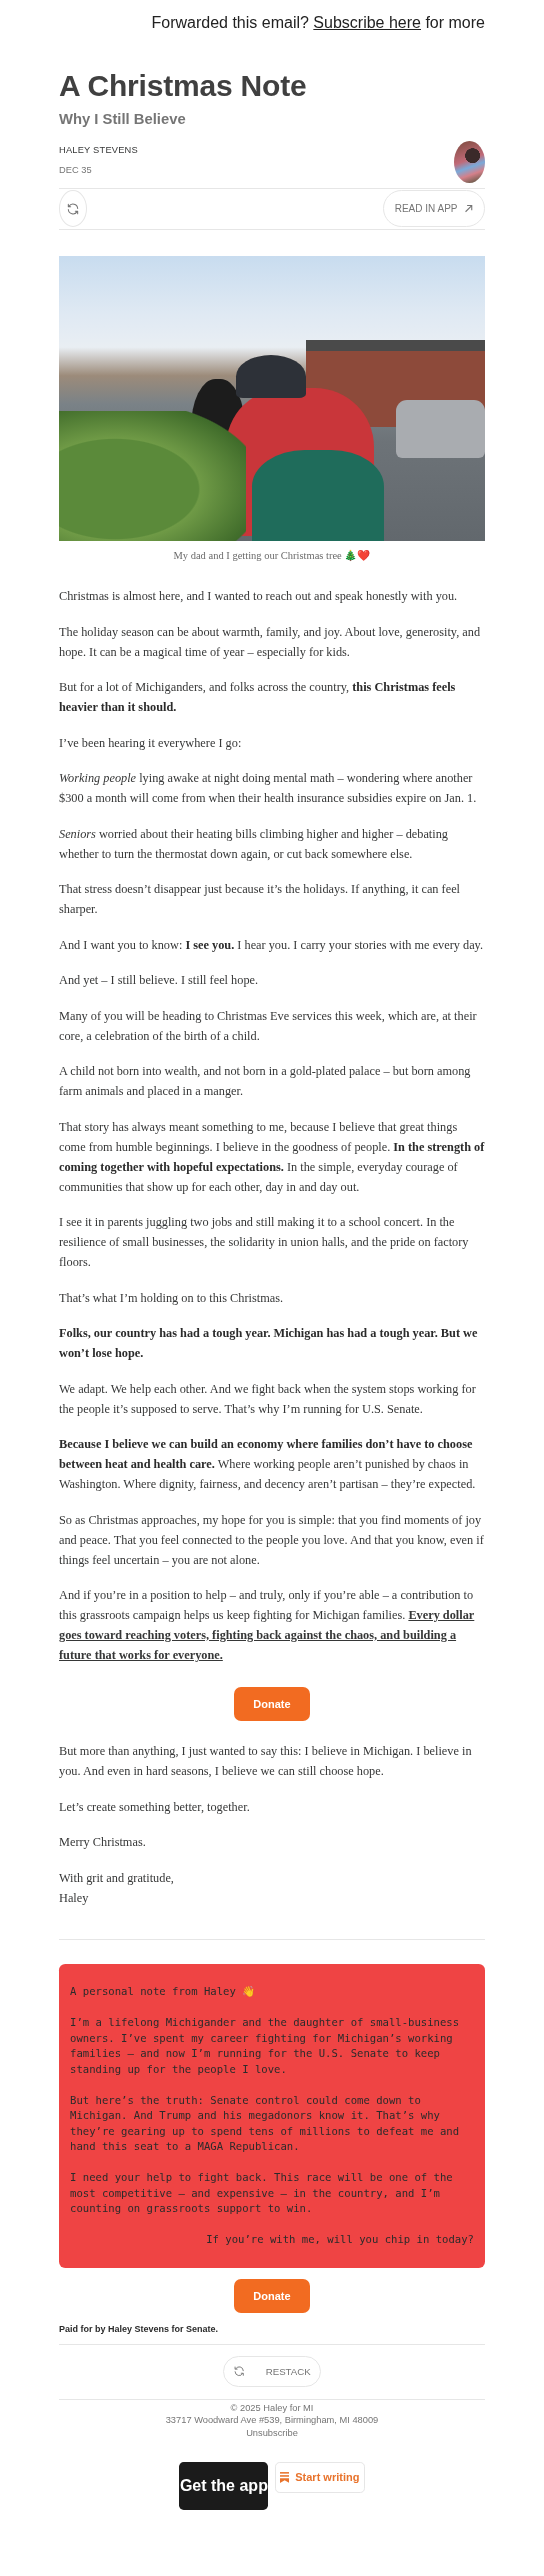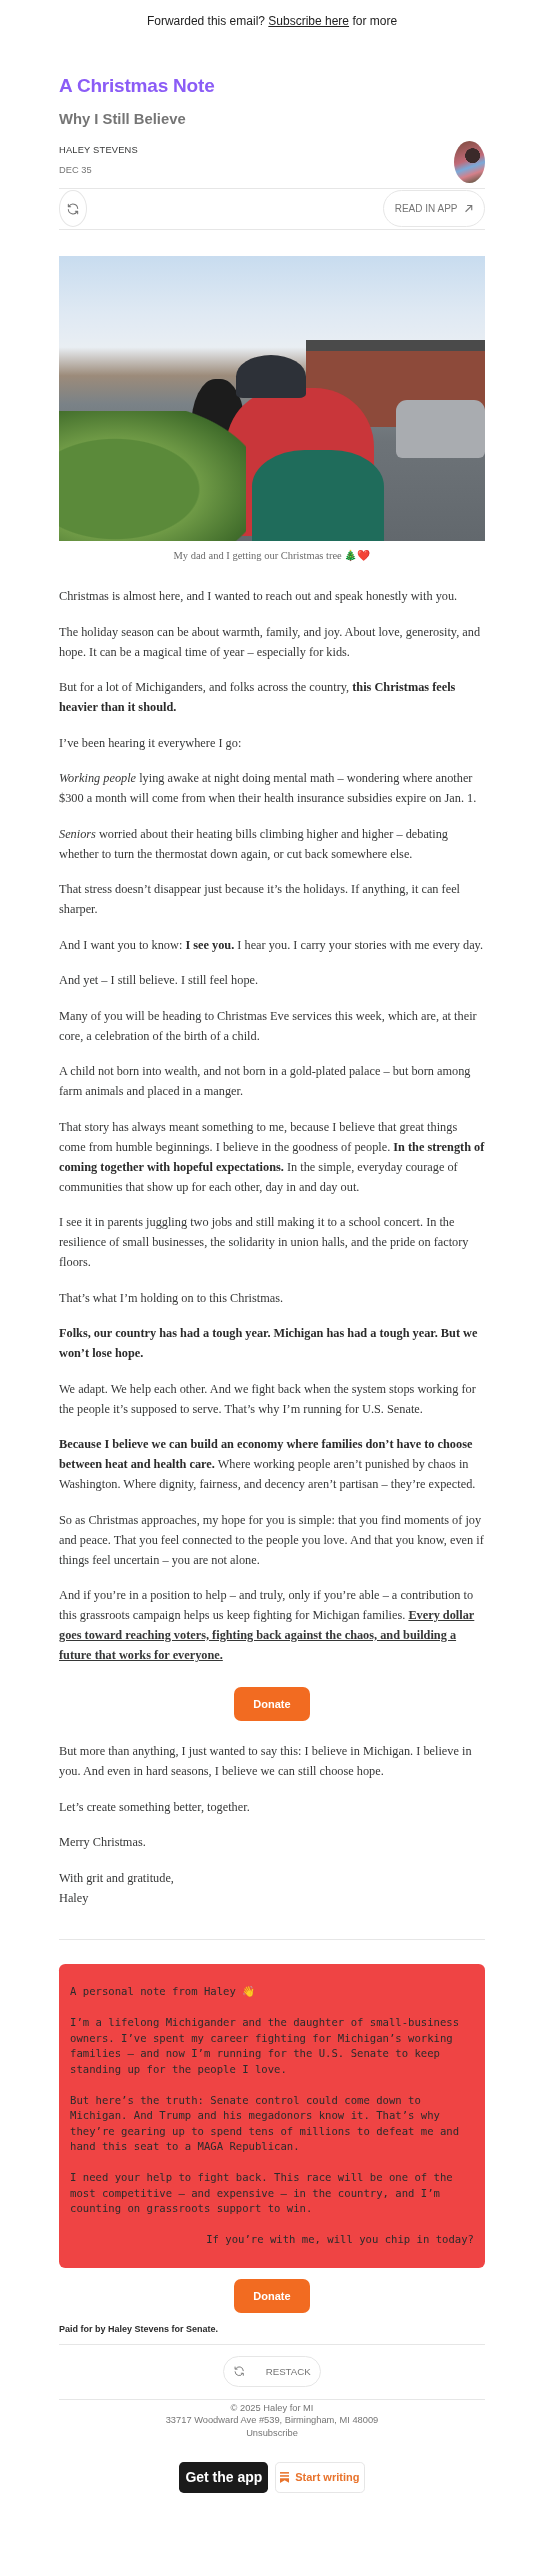--- a/index.html
+++ b/index.html
@@ -2,24 +2,24 @@
 <html style="font-size:12.4px"><head>
 <meta charset="utf-8">
 <style>
   html, body { margin:0; padding:0; background:#ffffff; }
   body { width:544px; min-height:2576px; position:relative; color:#363737; }
   .col { width:426px; margin:0 auto; position:relative; }
   .sans { font-family:"Liberation Sans", "DejaVu Sans", sans-serif; }
   .serif { font-family:"Liberation Serif", "DejaVu Serif", serif; }
   .mono { font-family:"DejaVu Sans Mono", "Liberation Mono", monospace; }
 
-  .forward { padding-top:14px; text-align:center; font-size:12px; color:#222; height:18.7px; }
+  .forward { padding-top:14px; text-align:right; font-size:16px; color:#222; height:18.7px; }
   .forward a { color:#222; text-decoration:underline; }
 
-  .title { margin:37px 0 0 0; font-size:19px; font-weight:bold; color:#8b5cf6; letter-spacing:-0.2px; line-height:31px; }
+  .title { margin:37px 0 0 0; font-size:30px; font-weight:bold; color:#404040; letter-spacing:-0.2px; line-height:31px; }
   .subtitle { margin:9.3px 0 0 0; font-size:14.8px; color:#757575; line-height:18.7px; }
 
   .byline { margin-top:15.5px; display:flex; justify-content:space-between; align-items:flex-start; height:44px; }
   .author { font-size:9.3px; color:#363737; letter-spacing:0.2px; line-height:12.4px; }
   .date { font-size:9.3px; color:#757575; margin-top:8.6px; line-height:11px; }
   .avatar { width:31px; height:42px; border-radius:50%; overflow:hidden; margin-top:-3.1px;
     background: radial-gradient(circle at 60% 35%, #3b2a2a 0 22%, transparent 23%),
                 linear-gradient(160deg, #7b4a3c 0%, #c06a78 45%, #7aa9d9 60%, #d4808a 75%, #3c4a2e 100%); }
 
   .divider { height:0.8px; background:#e6e6e6; width:100%; }
@@ -53,21 +53,21 @@
   .note { margin-top:25px; background:#ef4444; border-radius:6.2px; padding:20px 11px 20px 11px; font-size:10.6px; line-height:15.5px; color:#2b2b2b; white-space:pre-wrap; }
   .note p { margin:0 0 15.5px 0; }
   .note p:last-child { margin-bottom:0;text-align:right; }
 
   .paid { font-size:9px; font-weight:bold; color:#2b2b2b; margin-top:4.7px; height:20px; }
   .restack-row { height:54px; display:flex; align-items:center; justify-content:center; }
   .restack { height:29.5px; border:0.8px solid #e6e6e6; border-radius:15.5px; display:flex; align-items:center; gap:20px; padding:0 9.3px; font-size:9.7px; color:#757575; }
   .footer { text-align:center; font-size:9.3px; color:#757575; line-height:12.4px; padding-top:2.3px; }
   .footer .unsub { color:#757575; }
   .cta-row { display:flex; justify-content:center; gap:6.2px; margin-top:23px; }
-  .getapp { width:89px; height:31px; border-radius:4.7px; background:#1b1b1b; color:#ffffff; font-size:14px; font-weight:bold; display:flex; align-items:center; justify-content:center; }
+  .getapp { width:89px; height:48px; border-radius:4.7px; background:#1b1b1b; color:#ffffff; font-size:16px; font-weight:bold; display:flex; align-items:center; justify-content:center; }
   .startw { width:90px; height:31px; border-radius:4.7px; border:0.8px solid #e6e6e6; color:#e8732c; font-size:11px; font-weight:bold; display:flex; align-items:center; justify-content:center; gap:6.2px; box-sizing:border-box; }
 </style>
 </head>
 <body>
 
 <div class="col">
 
   <div class="forward sans">
     <span>Forwarded this email?</span>
     <a>Subscribe here</a>

